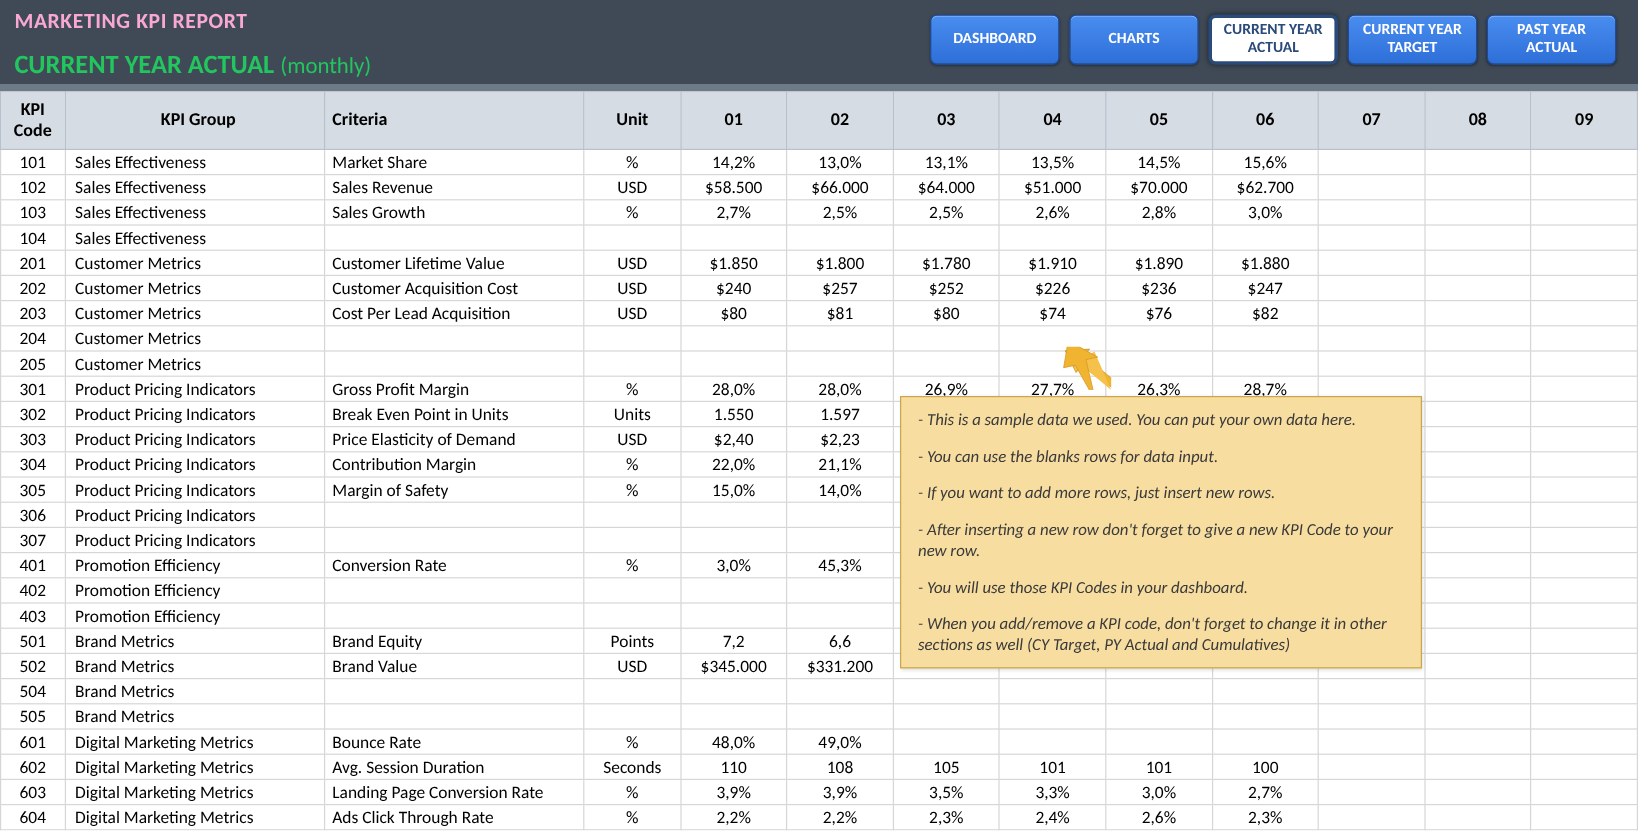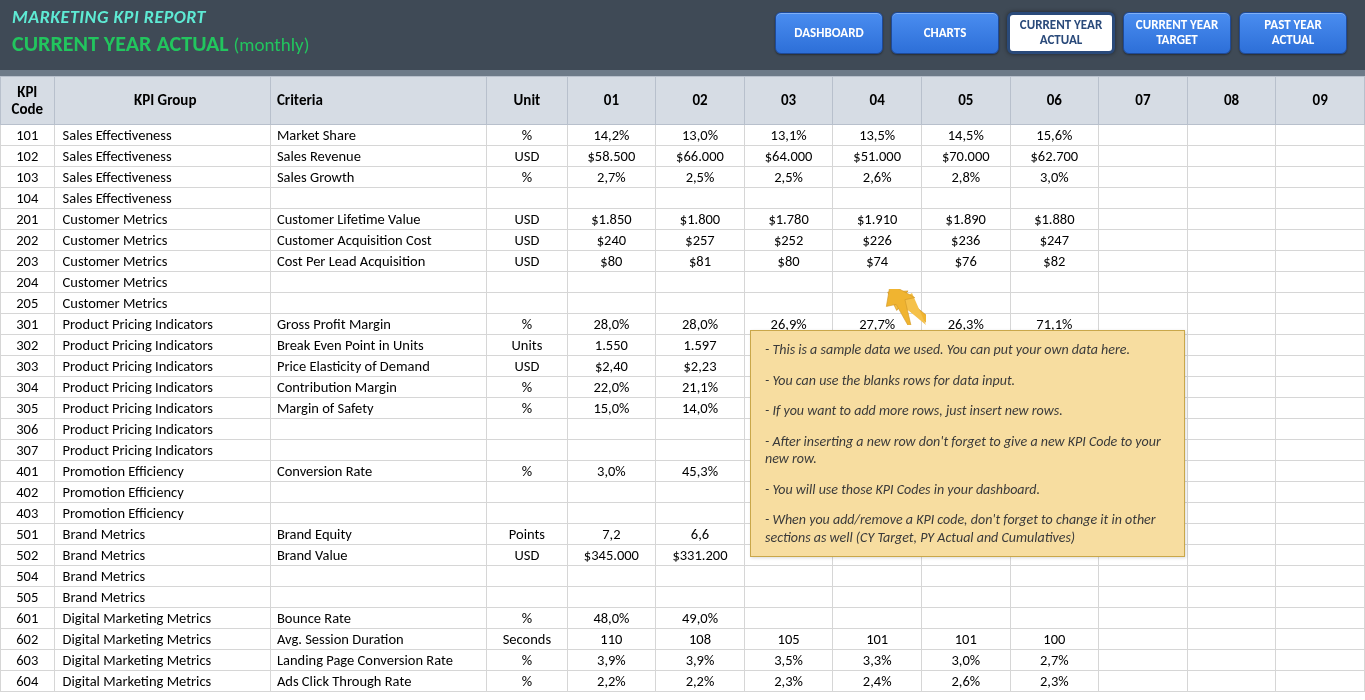--- a/index.html
+++ b/index.html
@@ -13,26 +13,25 @@
   .header {
     background: #3f4a56;
     height: 70px;
     display: flex;
     align-items: flex-start;
     padding: 6px 12px 0 12px;
     position: relative;
   }
   .title-block { display: flex; flex-direction: column; }
   .report-title {
-    color: #5eead4;
+    color: #f9a8d4;
     font-weight: bold;
     font-size: 18px;
     letter-spacing: 0.5px;
-    margin-bottom: 2px;
-    font-style: italic;
+    margin-bottom: 12px;
   }
   .subtitle {
     color: #22c55e;
     font-size: 22px;
     font-weight: bold;
   }
   .subtitle-sub { font-weight: normal; font-size: 19px; }
   .nav-buttons {
     position: absolute;
     right: 18px;
@@ -302,21 +301,21 @@
         <tr>
           <td class="col-code">301</td>
           <td class="col-group">Product Pricing Indicators</td>
           <td class="col-criteria">Gross Profit Margin</td>
           <td class="col-unit">%</td>
           <td class="col-month">28,0%</td>
           <td class="col-month">28,0%</td>
           <td class="col-month">26,9%</td>
           <td class="col-month">27,7%</td>
           <td class="col-month">26,3%</td>
-          <td class="col-month">71,1%</td>
+          <td class="col-month">28,7%</td>
           <td class="col-month"></td>
           <td class="col-month"></td>
           <td class="col-month"></td>
         </tr>
         <tr>
           <td class="col-code">302</td>
           <td class="col-group">Product Pricing Indicators</td>
           <td class="col-criteria">Break Even Point in Units</td>
           <td class="col-unit">Units</td>
           <td class="col-month">1.550</td>

